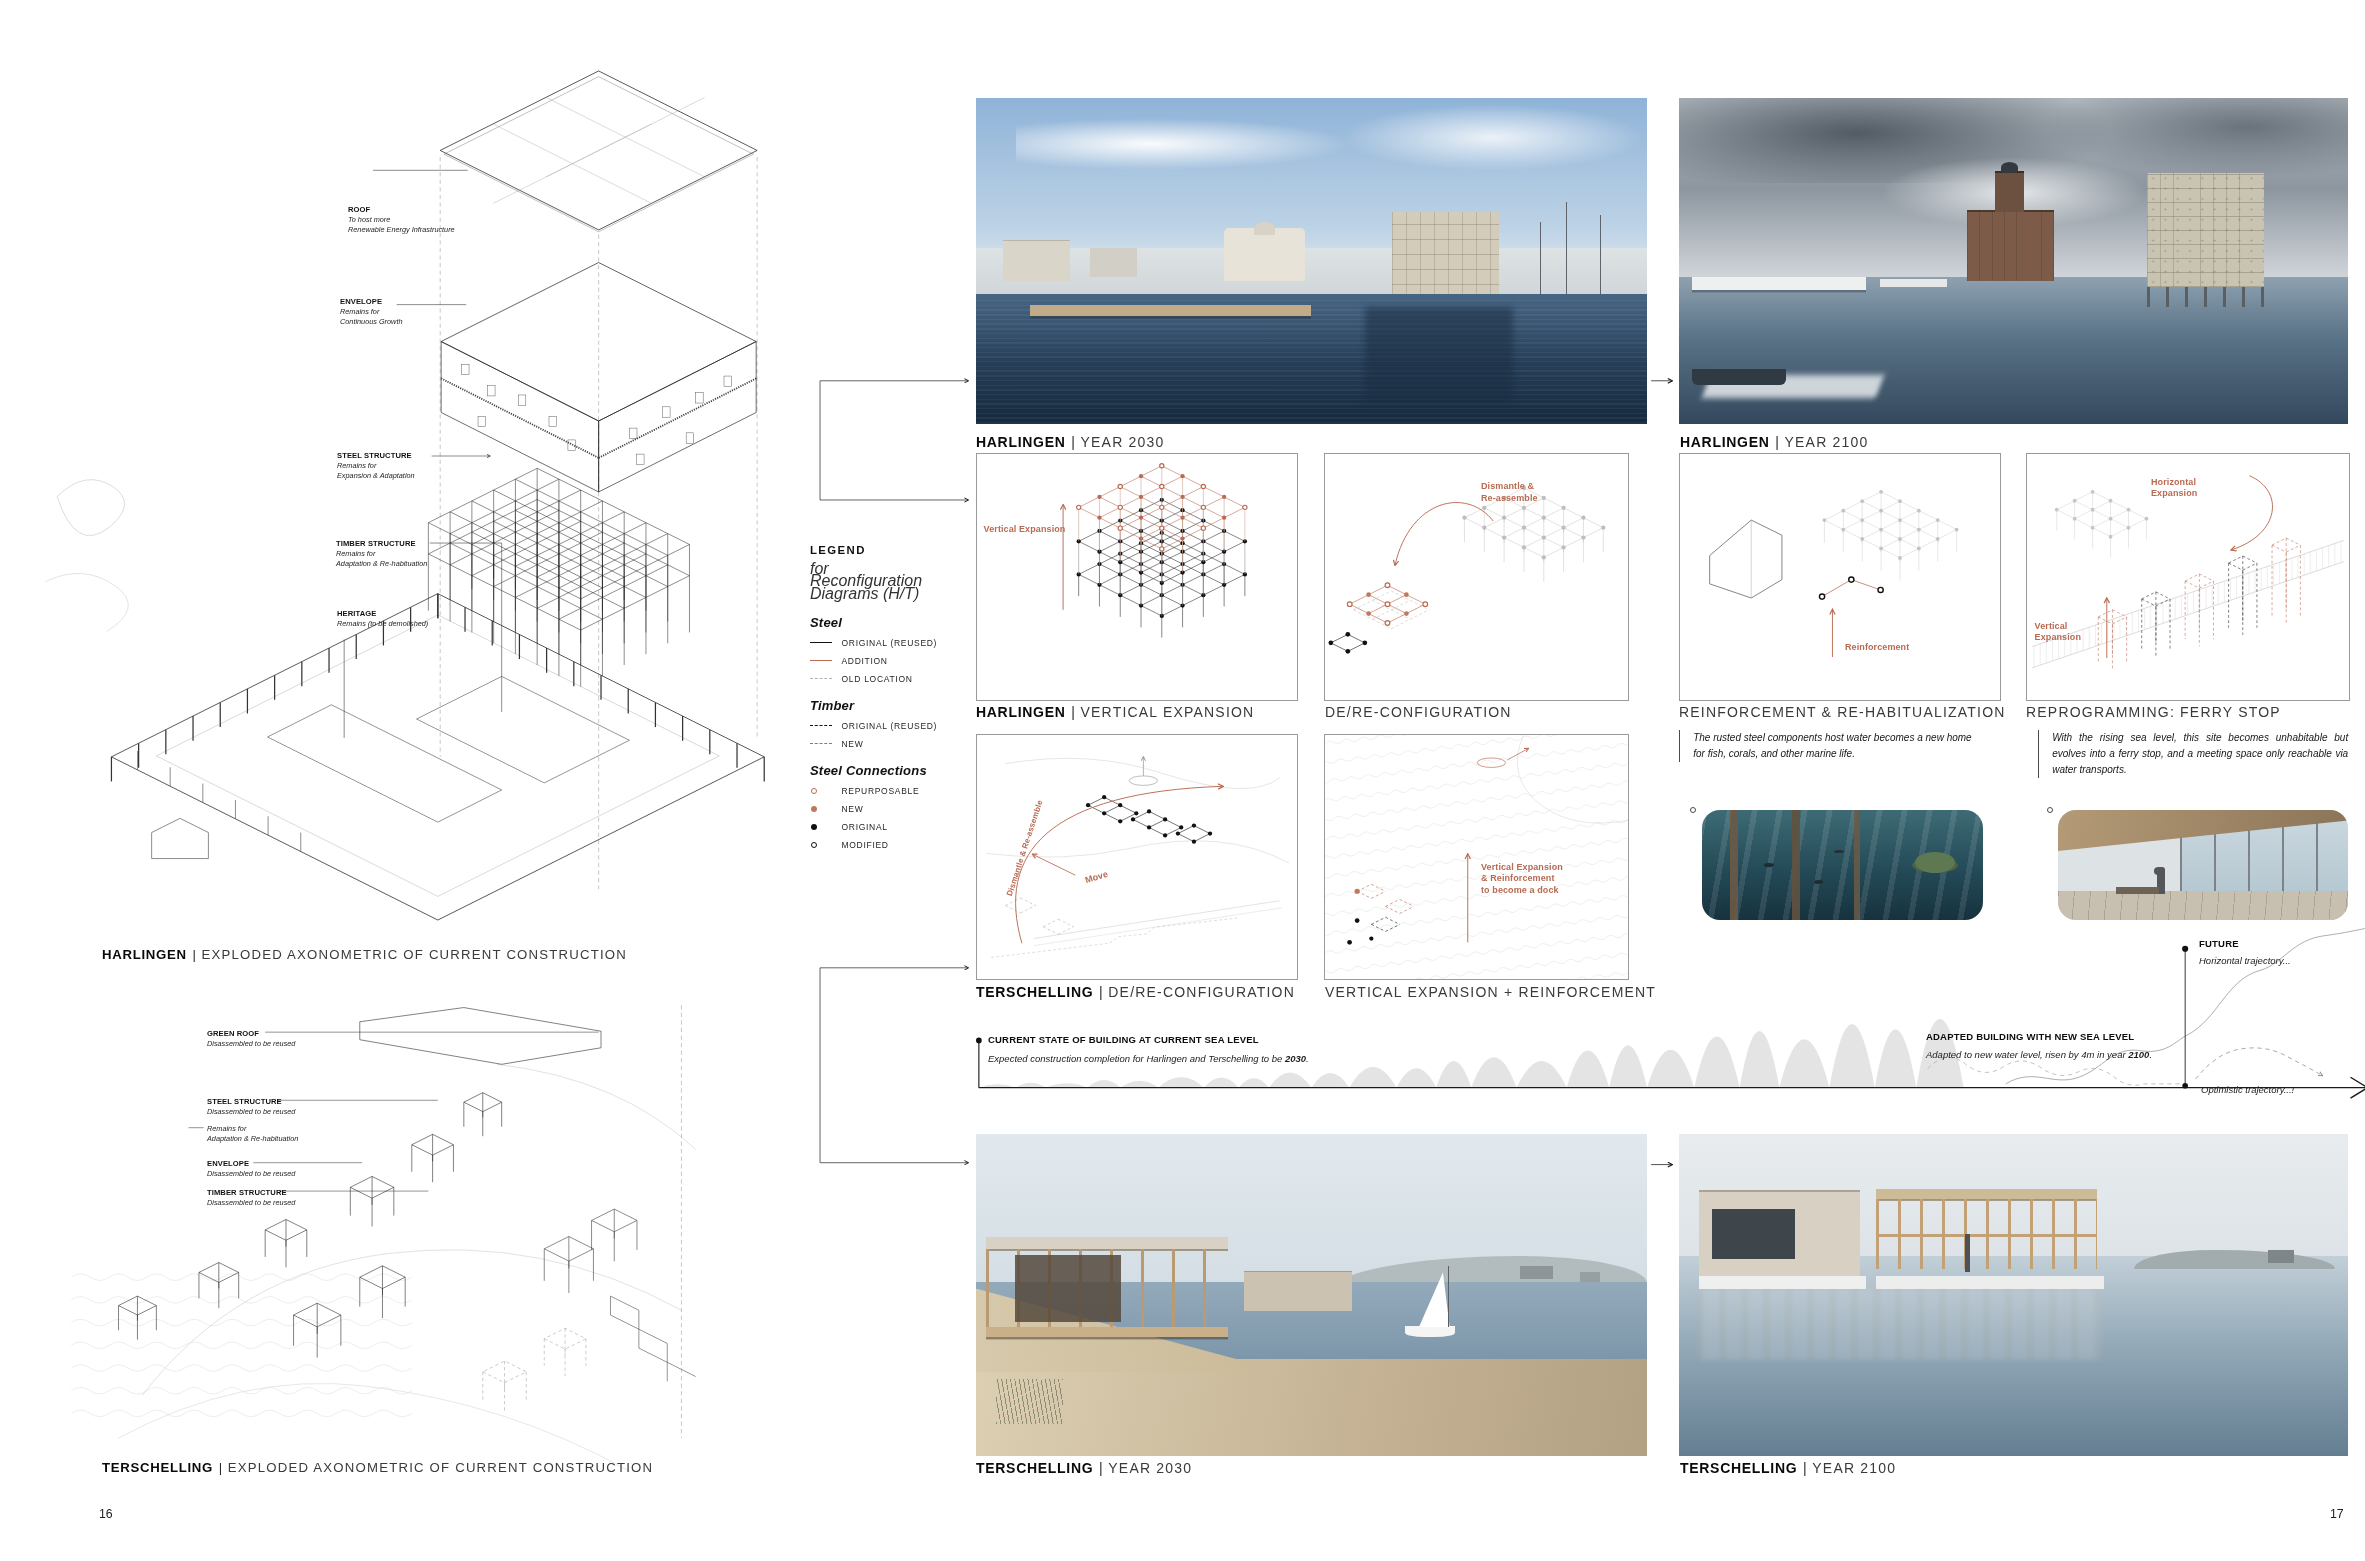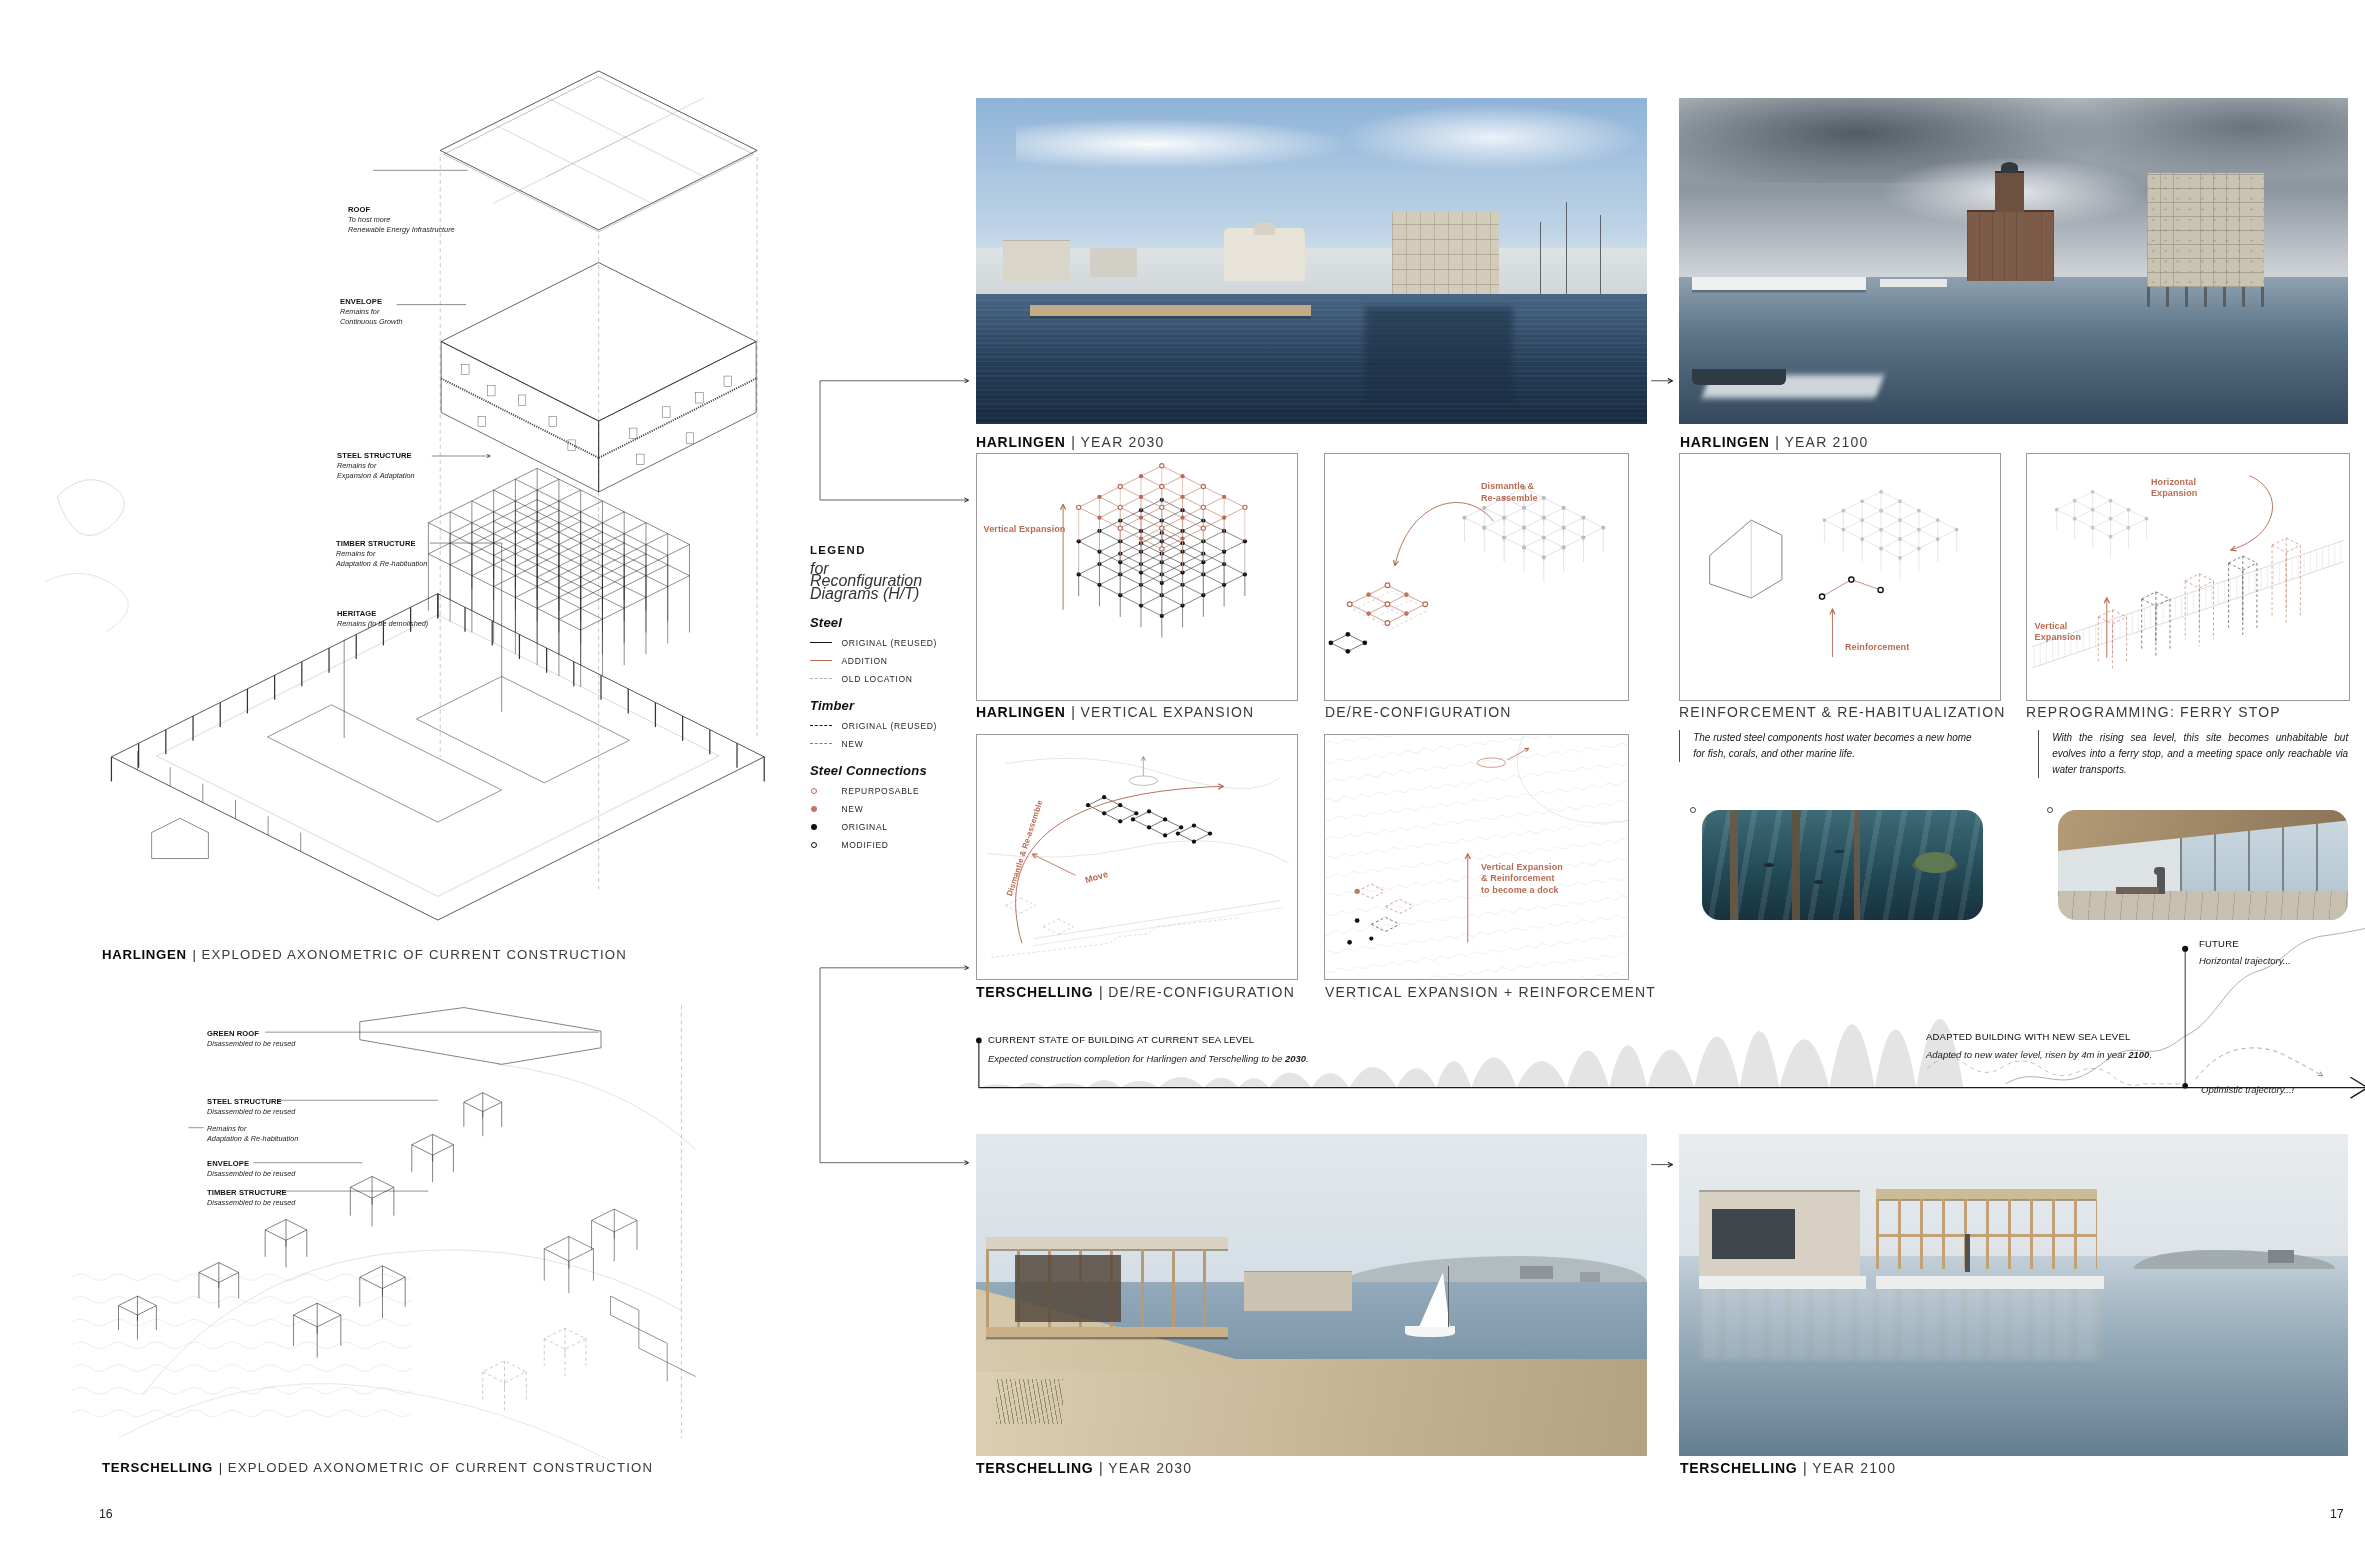--- a/index.html
+++ b/index.html
@@ -42,21 +42,21 @@
   .note{position:absolute;font-style:italic;font-size:10px;line-height:16px;color:#161616;
         border-left:0.9px solid #4a4a4a;padding-left:13.2px;}
   .note.j{text-align:justify;}
   .photo{position:absolute;border-radius:18px;overflow:hidden;}
   .pin{position:absolute;width:4.3px;height:4.3px;border:1.7px solid #4a4a4a;border-radius:50%;background:#fff;}
   .abs{position:absolute;}
   
   .render{position:absolute;overflow:hidden;background:#ccd6de;}
   .render *{position:absolute;}
   
-  .tl-t{position:absolute;font-weight:400;font-size:9.5px;letter-spacing:0.2px;white-space:nowrap;color:#0d0d0d;}
+  .tl-t{position:absolute;font-weight:700;font-size:9.5px;letter-spacing:0.2px;white-space:nowrap;color:#0d0d0d;}
   .tl-d{position:absolute;font-style:italic;font-size:9.5px;white-space:nowrap;color:#1b1b1b;}
   .tl-d b{font-style:italic;}
   .pagenum{position:absolute;font-size:12.3px;font-weight:300;color:#222;}
 </style>
 </head>
 <body>
 
 <svg id="pageart" width="2413" height="1561" viewBox="0 0 5100 3300">
     <defs>
       <marker id="mBpageart" viewBox="0 0 10 10" refX="8" refY="5" markerWidth="7" markerHeight="7" orient="auto-start-reverse">

